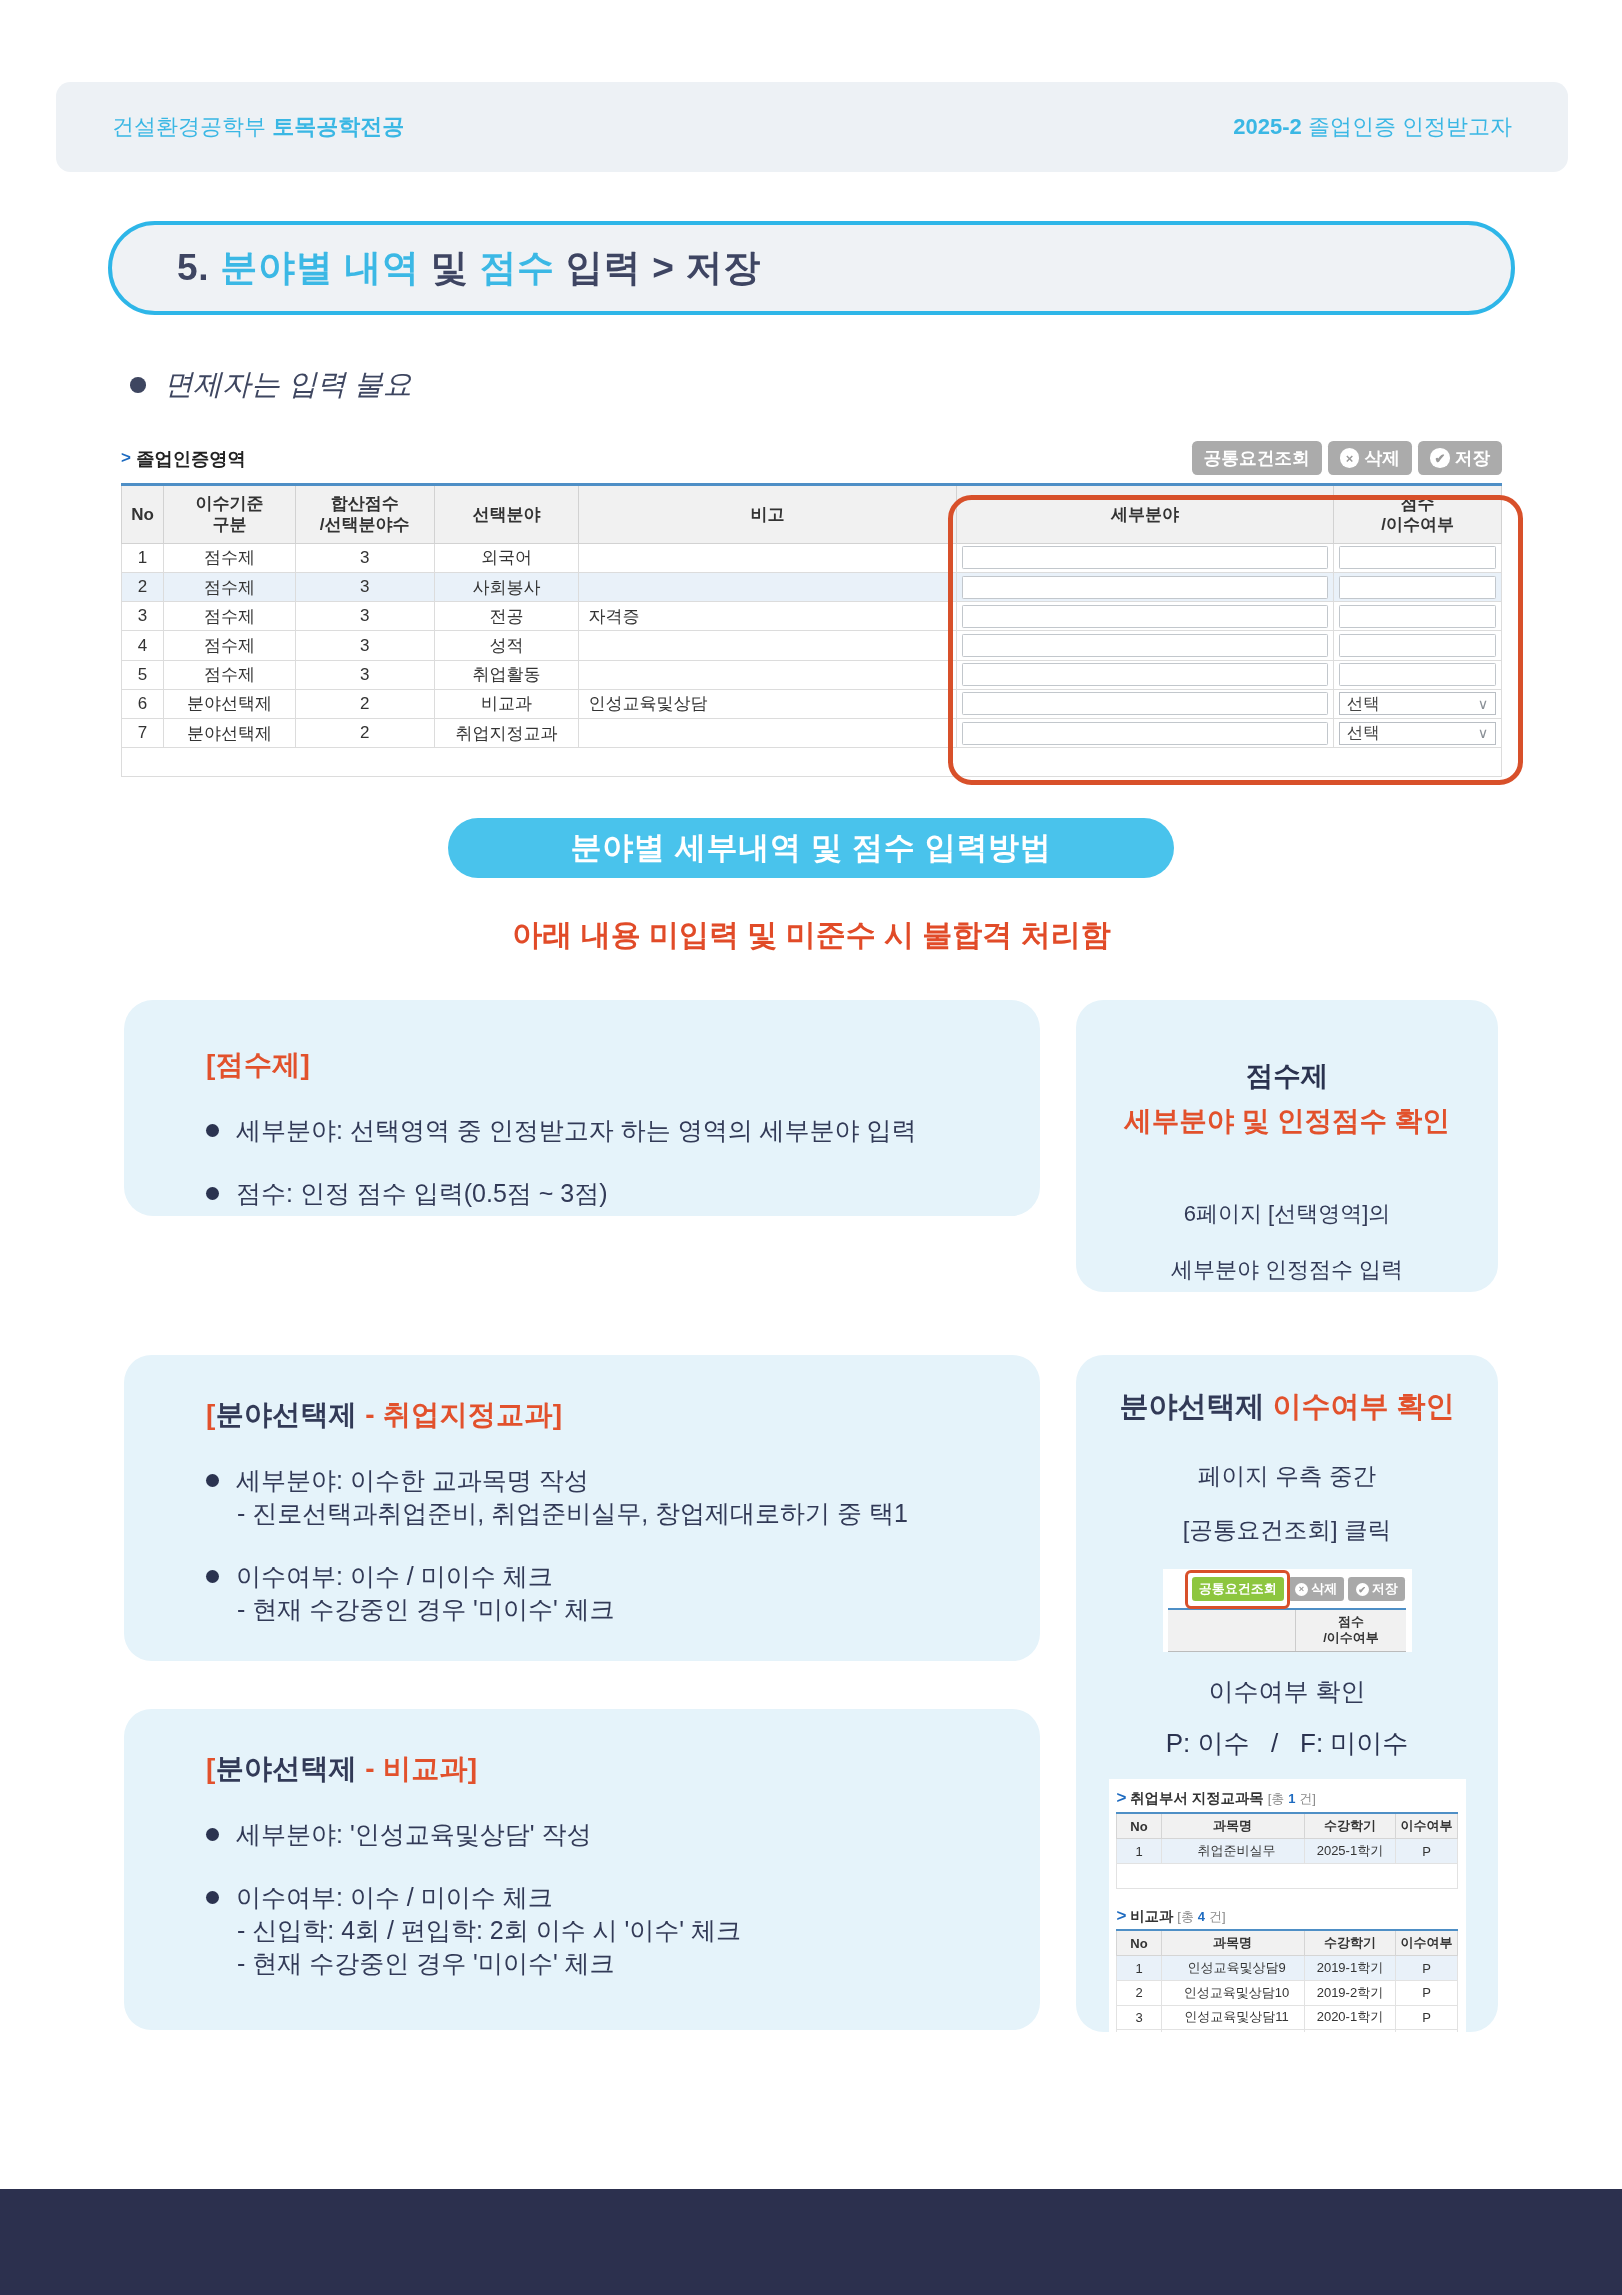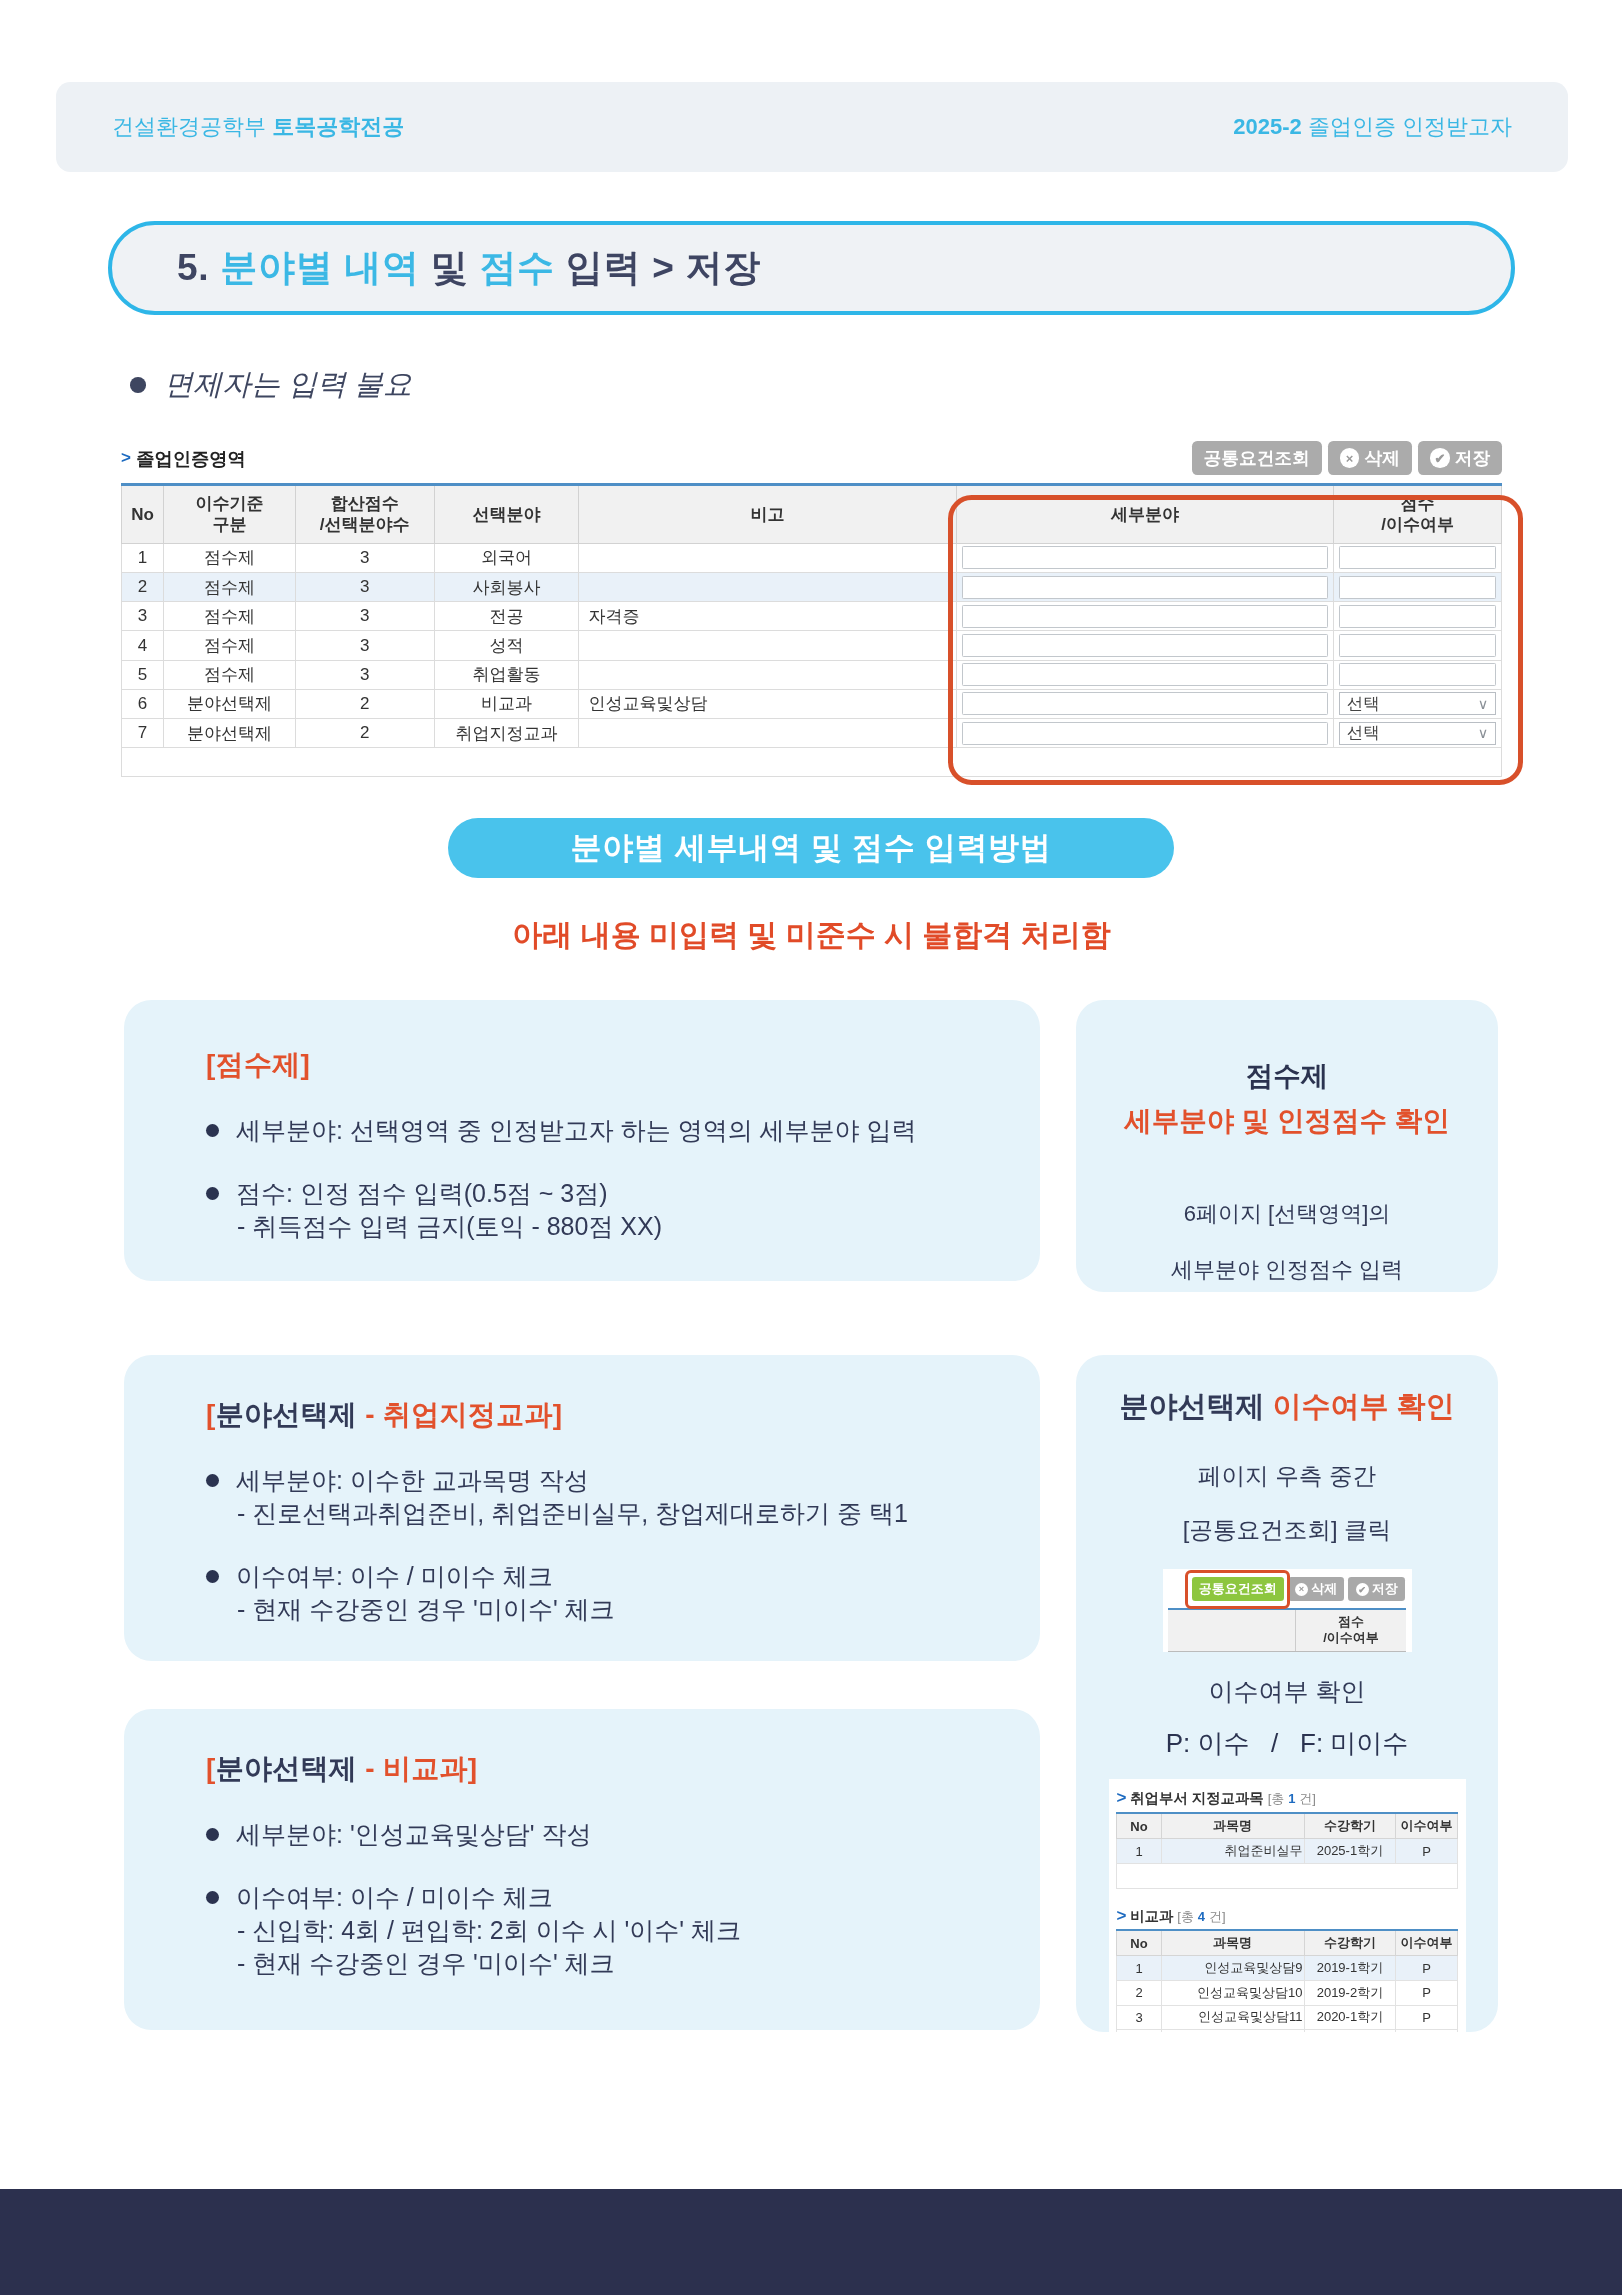--- a/index.html
+++ b/index.html
@@ -55,21 +55,21 @@
   .redrect { position:absolute; left:948px; top:495px; width:565px; height:280px;
              border:5.9px solid #d8502a; border-radius:23.6px; pointer-events:none; z-index:5; }
   
   .pill { position:absolute; left:448px; top:818px; width:726px; height:60px; background:#49c3ec;
           border-radius:30px; color:#fff; font-size:31px; font-weight:bold;
           display:flex; align-items:center; justify-content:center; letter-spacing:0.7px; }
   .warning { position:absolute; left:0; top:915px; width:1623px; text-align:center;
              font-size:30px; font-weight:bold; color:#e14b28; }
   
   .card { position:absolute; background:#e5f3fa; border-radius:27.5px; box-sizing:border-box; overflow:hidden; }
-  #card-score      { left:124px;  top:1000px; width:916px; height:281px;  padding:46px 39px 0 82px; }
+  #card-score      { left:124px;  top:1000px; width:916px; height:216px;  padding:46px 39px 0 82px;border-radius:29px; }
   #card-scorecheck { left:1076px; top:1000px; width:422px;  height:292px; }
   #card-jobcourse  { left:124px;  top:1355px; width:916px; height:306px;  padding:41px 39px 0 82px; }
   #card-statuscheck{ left:1076px; top:1355px; width:422px;  height:677px; }
   #card-noncourse  { left:124px;  top:1709px; width:916px; height:321px;  padding:41px 39px 0 82px; }
   .cardtitle { font-size:28px; font-weight:bold; letter-spacing:0.3px; }
   .orange { color:#e2512c; }
   .navy { color:#323a57; }
   .brow { display:flex; align-items:center; gap:17px; margin-top:30px; font-size:25px; color:#323a57; }
   .bdot { width:13px; height:13px; border-radius:50%; background:#2b3350; flex:none; }
   .srow { padding-left:31px; font-size:25px; color:#323a57; }
@@ -103,21 +103,21 @@
   .mtblwrap { margin-top:18.3px; width:357px; background:#fff; box-sizing:border-box; padding:9.2px 7.9px 7.9px 7.9px; }
   .mtbl-label { display:flex; align-items:baseline; gap:3.9px; font-size:14.4px; color:#333; }
   .mtbl-label .nm { font-weight:bold;text-align:center; }
   .mtbl-label .cnt { color:#888; font-size:13px; }
   .mtbl-label .cntn { color:#1e6bc0; font-weight:bold; font-size:13px; }
   table.mtable { width:100%; border-collapse:collapse; border-top:2px solid #4e8fc6; background:#fff;
                  margin-top:3.9px; table-layout:fixed; }
   table.mtable th { background:#f1f1f1; font-size:13px; font-weight:bold; color:#333;
                     border:0.7px solid #d5d5d5; height:22px; }
   table.mtable td { font-size:13px; color:#333; border:0.7px solid #e2e2e2; height:21.6px; text-align:center; }
-  table.mtable td.name { text-align:right; padding-left:9px; }
+  table.mtable td.name { text-align:center; padding-left:9px; }
   table.mtable tr.hl td { background:#e9f1f9; }
   td.mempty { height:52px; border-left:0.7px solid #e2e2e2; border-right:0.7px solid #e2e2e2;
               border-bottom:0.7px solid #cfcfcf; }
   .mspacer { height:17px; }
   
   .footer { position:absolute; left:0; top:2189px; width:1623px; height:107px; background:#2c304e; }
 </style>
 </head>
 <body>
 

